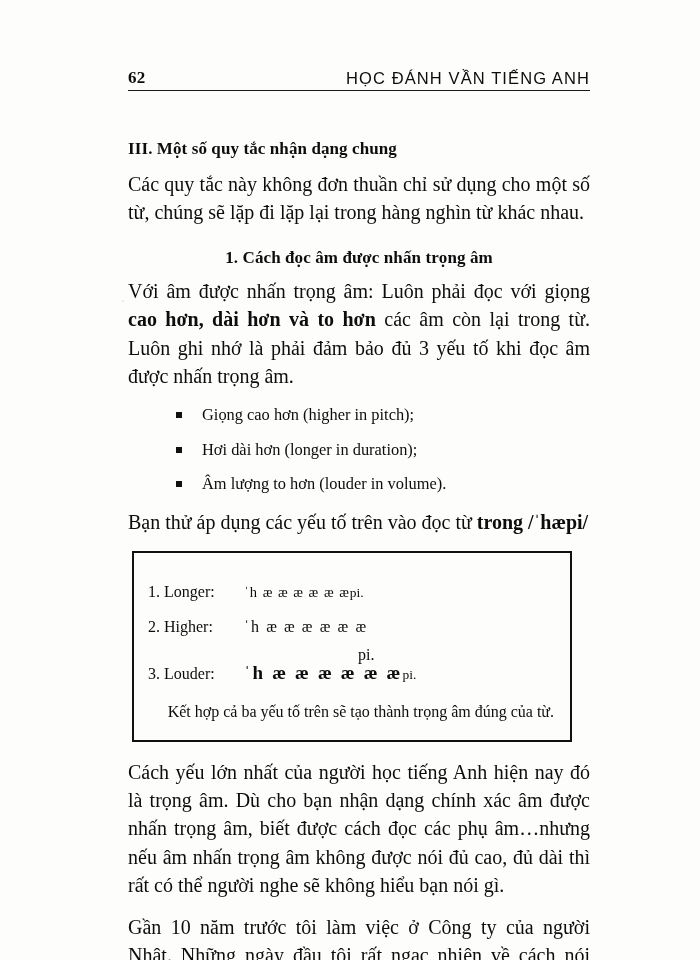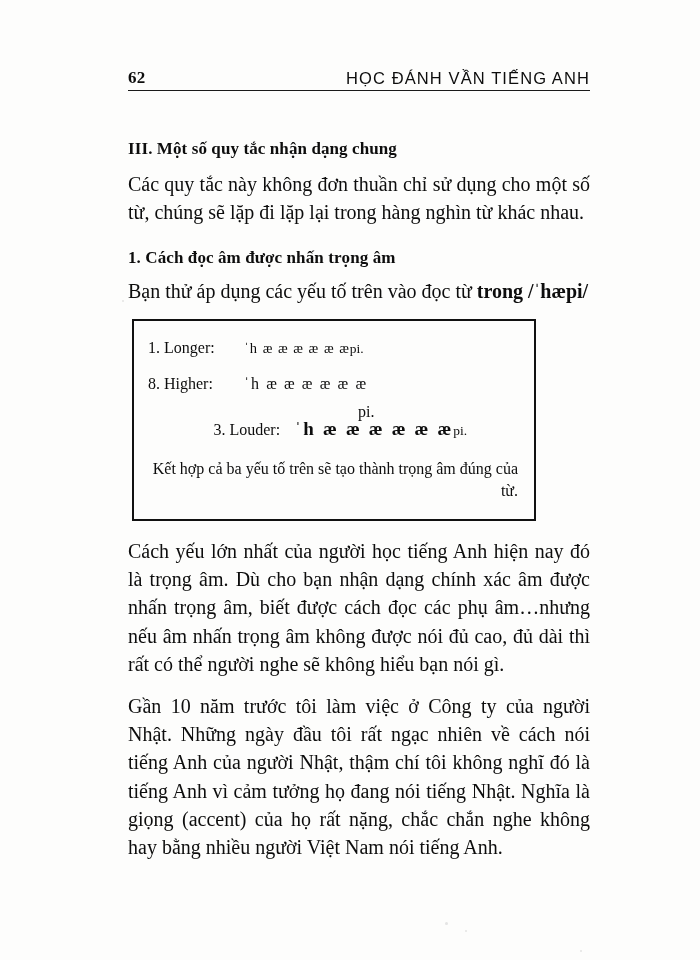--- a/index.html
+++ b/index.html
@@ -61,20 +61,21 @@
     margin: 28px 0 10px 0;
     letter-spacing: 0.1px;
     line-height: 1.3;
   }
   h3.sub-heading {
     font-size: 17px;
     font-weight: 700;
     margin: 20px 0 8px 0;
     letter-spacing: 0.1px;
     line-height: 1.3;
+    text-align: center;
   }
 
   
   p.body {
     font-size: 20px;
     line-height: 1.42;
     margin: 0 0 13px 0;
     text-align: justify;
     text-justify: inter-word;
     hyphens: none;
@@ -102,22 +103,22 @@
     width: 6px;
     height: 6px;
     background: #111;
     display: inline-block;
   }
 
   
   .exbox {
     border: 2.2px solid #111;
     margin: 14px 0 16px 4px;
-    padding: 16px 16px 16px 14px;
-    width: 404px;
+    padding: 28px 16px 16px 14px;
+    width: 440px;
     box-sizing: border-box;
     position: relative;
   }
   .exrow {
     font-size: 16px;
     line-height: 1.35;
     margin-bottom: 14px;
     white-space: pre;
   }
   .exrow .lbl { display: inline-block; width: 96px; }
@@ -128,21 +129,21 @@
     font-weight: 700;
     letter-spacing: 2.2px;
   }
   .exrow .tail { font-size: 13.5px; font-weight: 400; letter-spacing: 0; }
   .exrow-hang {
     font-size: 16px;
     margin: -6px 0 -4px 0;
     padding-left: 210px;
     line-height: 1.1;
   }
-  .exrow.louder { margin-bottom: 16px; text-align: center; }
+  .exrow.louder { margin-bottom: 16px; }
   .exnote {
     font-size: 16px;
     line-height: 1.4;
     margin: 0;
     text-align: right;
   }
 
   
   .speck {
     position: absolute;
@@ -165,29 +166,41 @@
       </div>
     </div>
 
     <h2 class="sec-heading">III. Một số quy tắc nhận dạng chung</h2>
 
     <p class="body">Các quy tắc này không đơn thuần chỉ sử dụng cho một số từ, chúng sẽ lặp đi lặp lại trong hàng nghìn từ khác nhau.</p>
 
 
     <h3 class="sub-heading">1. Cách đọc âm được nhấn trọng âm</h3>
 
-
+    <p class="body"><span>Với âm được nhấn trọng âm: Luôn phải đọc với giọng </span><b>cao hơn, dài hơn và to hơn</b><span> các âm còn lại trong từ. Luôn ghi nhớ là phải đảm bảo đủ 3 yếu tố khi đọc âm được nhấn trọng âm.</span></p>
+
+    <ul class="bullets">
+      <li>
+        <span class="sq"></span><span>Giọng cao hơn (higher in pitch);</span>
+      </li>
+      <li>
+        <span class="sq"></span><span>Hơi dài hơn (longer in duration);</span>
+      </li>
+      <li>
+        <span class="sq"></span><span>Âm lượng to hơn (louder in volume).</span>
+      </li>
+    </ul>
 
     <p class="body tight"><span>Bạn thử áp dụng các yếu tố trên vào đọc từ </span><b>trong /ˈhæpi/</b></p>
 
     <div class="exbox">
 
       <div class="exrow"><span class="lbl">1. Longer:</span><span class="ph-small">ˈh æ æ æ æ æ æ</span><span class="tail">pi.</span></div>
 
-      <div class="exrow"><span class="lbl">8. Higher:</span><span class="ph-med">ˈh æ æ æ æ æ æ</span></div>
+      <div class="exrow"><span class="lbl">2. Higher:</span><span class="ph-med">ˈh æ æ æ æ æ æ</span></div>
 
       <div class="exrow-hang">pi.</div>
 
       <div class="exrow louder"><span class="lbl">3. Louder:</span><span class="ph-loud">ˈh æ æ æ æ æ æ</span><span class="tail">pi.</span></div>
 
       <p class="exnote">Kết hợp cả ba yếu tố trên sẽ tạo thành trọng âm đúng của từ.</p>
     </div>
 
     <p class="body">Cách yếu lớn nhất của người học tiếng Anh hiện nay đó là trọng âm. Dù cho bạn nhận dạng chính xác âm được nhấn trọng âm, biết được cách đọc các phụ âm…nhưng nếu âm nhấn trọng âm không được nói đủ cao, đủ dài thì rất có thể người nghe sẽ không hiểu bạn nói gì.</p>
 

